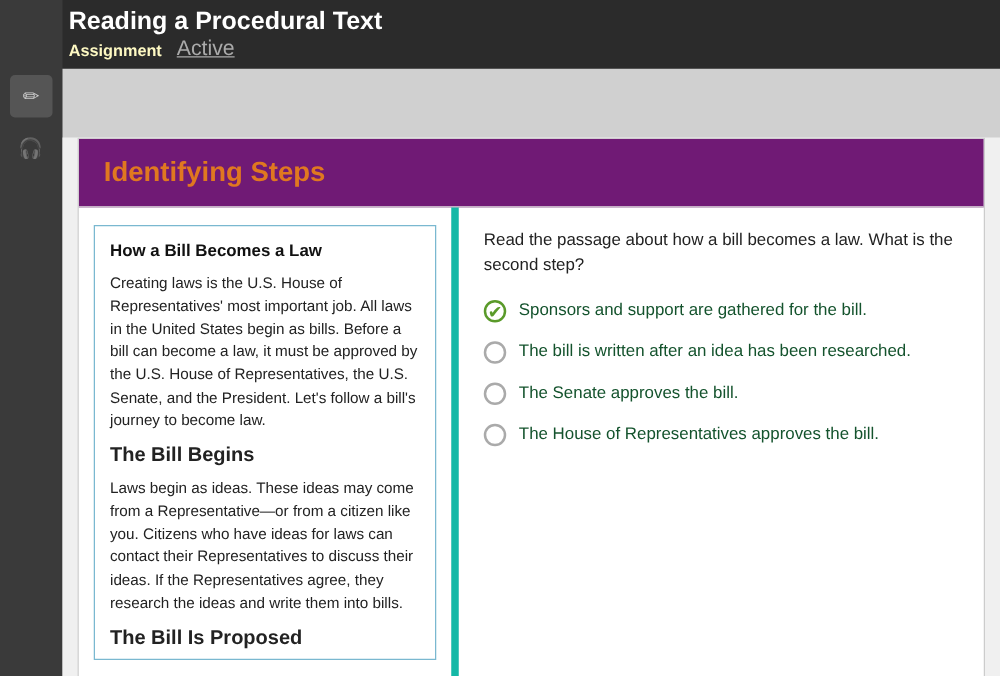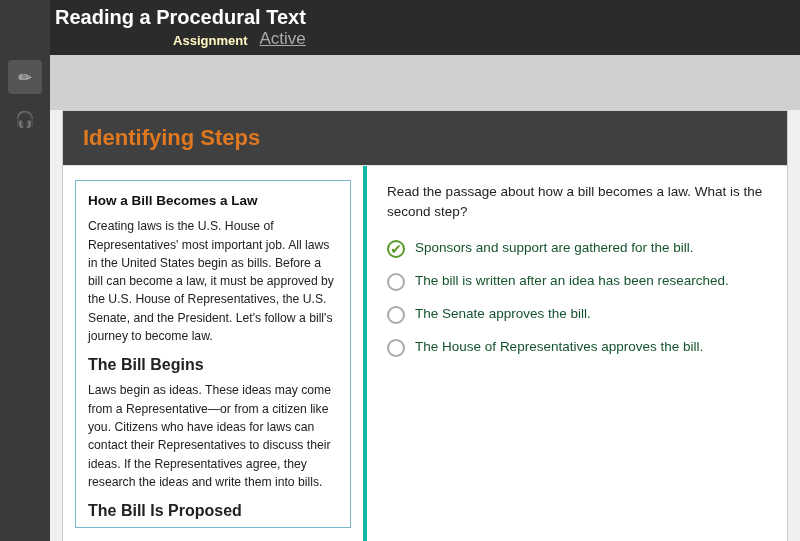--- a/index.html
+++ b/index.html
@@ -80,40 +80,40 @@
     .content-area {
       background: #ffffff;
       margin: 12px 12px 40px 12px;
       height: calc(100% - 52px);
       border: 1px solid #cccccc;
       overflow: hidden;
     }
 
     
     .section-title {
-      background: #404040;
+      background: #701a75;
       padding: 14px 20px 14px 20px;
       border-bottom: 1px solid #e0e0e0;
     }
     .section-title h2 {
       color: #e07820;
       font-size: 22px;
       font-weight: bold;
     }
 
     
     .two-col {
       display: flex;
       height: calc(100% - 56px);
     }
 
     
     .passage-col {
       width: 42%;
-      border-right: 4px solid #14b8a6;
+      border-right: 6px solid #14b8a6;
       padding: 14px 12px;
       overflow: hidden;
       font-size: 12.5px;
       line-height: 1.5;
       color: #222;
     }
     .passage-box {
       border: 1.5px solid #7ab8d0;
       padding: 10px 12px;
       height: 100%;
@@ -178,21 +178,20 @@
     .answer-text {
       font-size: 13.5px;
       color: #14532d;
       line-height: 1.4;
     }
 
     .top-bar-info {
       display: flex;
       flex-direction: column;
       justify-content: center;
-      align-items: flex-end;
     }
     .top-bar-row2 {
       display: flex;
       align-items: center;
       gap: 4px;
     }
   </style>
 </head>
 <body>
 

